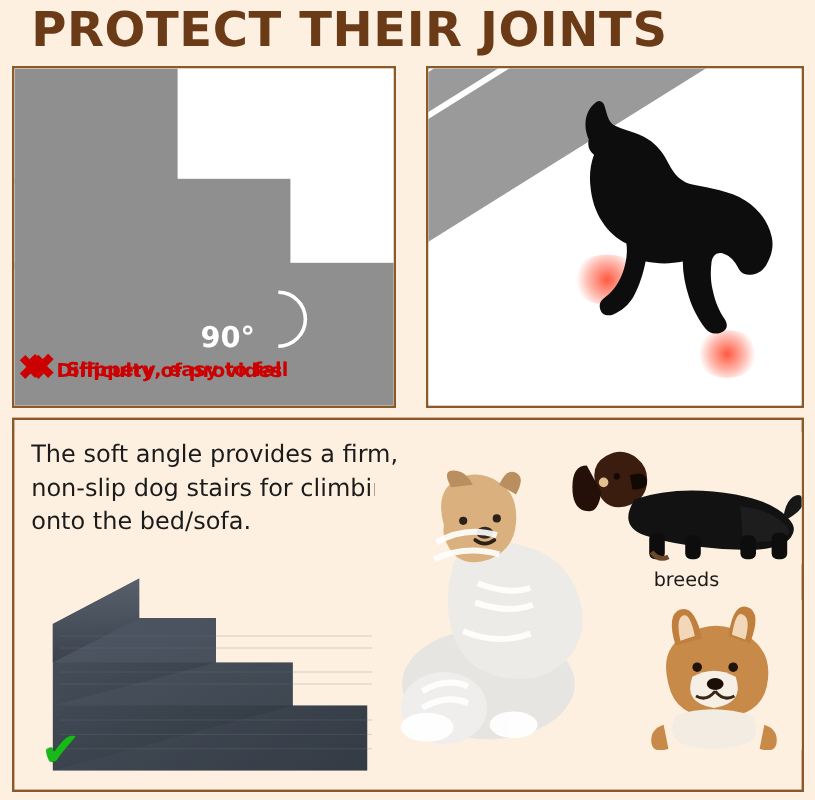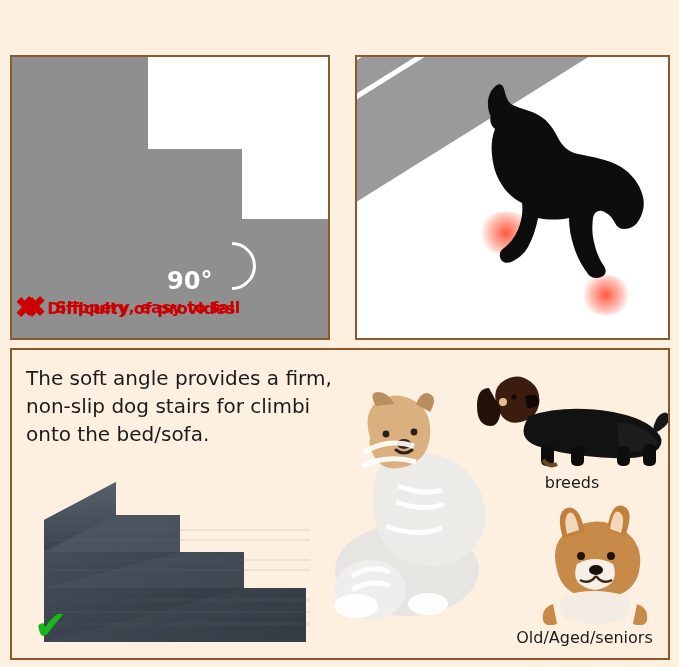--- a/index.html
+++ b/index.html
@@ -124,20 +124,21 @@
   .photo{position:absolute;}
   #photo-injuries{left:300px;top:40px;width:185px;height:235px;}
   #photo-dachshund{left:455px;top:10px;width:205px;height:110px;}
   #photo-corgi{left:505px;top:150px;width:155px;height:125px;}
 </style>
 </head>
 <body>
 
 <div class="page">
 
+  <div class="title">PROTECT THEIR JOINTS</div>
 
   <div class="panel" id="panel-left">
     <div class="stair-bg"></div>
     <div class="stair-block s1"></div>
     <div class="stair-block s2"></div>
     <div class="stair-block s3"></div>
     <div class="angle-arc"></div>
     <div class="angle-label">90°</div>
   </div>
   <div class="caption" id="caption-left">
@@ -252,16 +253,15 @@
       <path d="M104 33 q5 -18 -2 -21 q-6 -3 -9 17z" fill="#f2d7b8"></path>
       <path d="M60 64 q18 -10 36 0 q8 22 -18 26 q-26 -4 -18 -26z" fill="#f6efe6"></path>
       <circle cx="64" cy="56" r="4" fill="#20140a"></circle>
       <circle cx="94" cy="56" r="4" fill="#20140a"></circle>
       <ellipse cx="79" cy="70" rx="7" ry="5" fill="#1a1008"></ellipse>
       <path d="M79 76 q-7 9 -16 4 M79 76 q7 9 16 4" stroke="#3a2415" stroke-width="2.5" fill="none"></path>
       <path d="M46 96 q30 -10 64 0 q8 18 -6 24 q-26 8 -52 0 q-14 -6 -6 -24z" fill="#f3ece2"></path>
       <path d="M36 104 q-12 4 -10 16 q2 8 14 4z" fill="#c88a48"></path>
       <path d="M120 104 q12 4 10 16 q-2 8 -14 4z" fill="#c88a48"></path>
     </svg>
-    <div class="photo-label" id="label-old">Old/Aged/seniors</div>
 
   </div>
 </div>
 
 </body></html>

